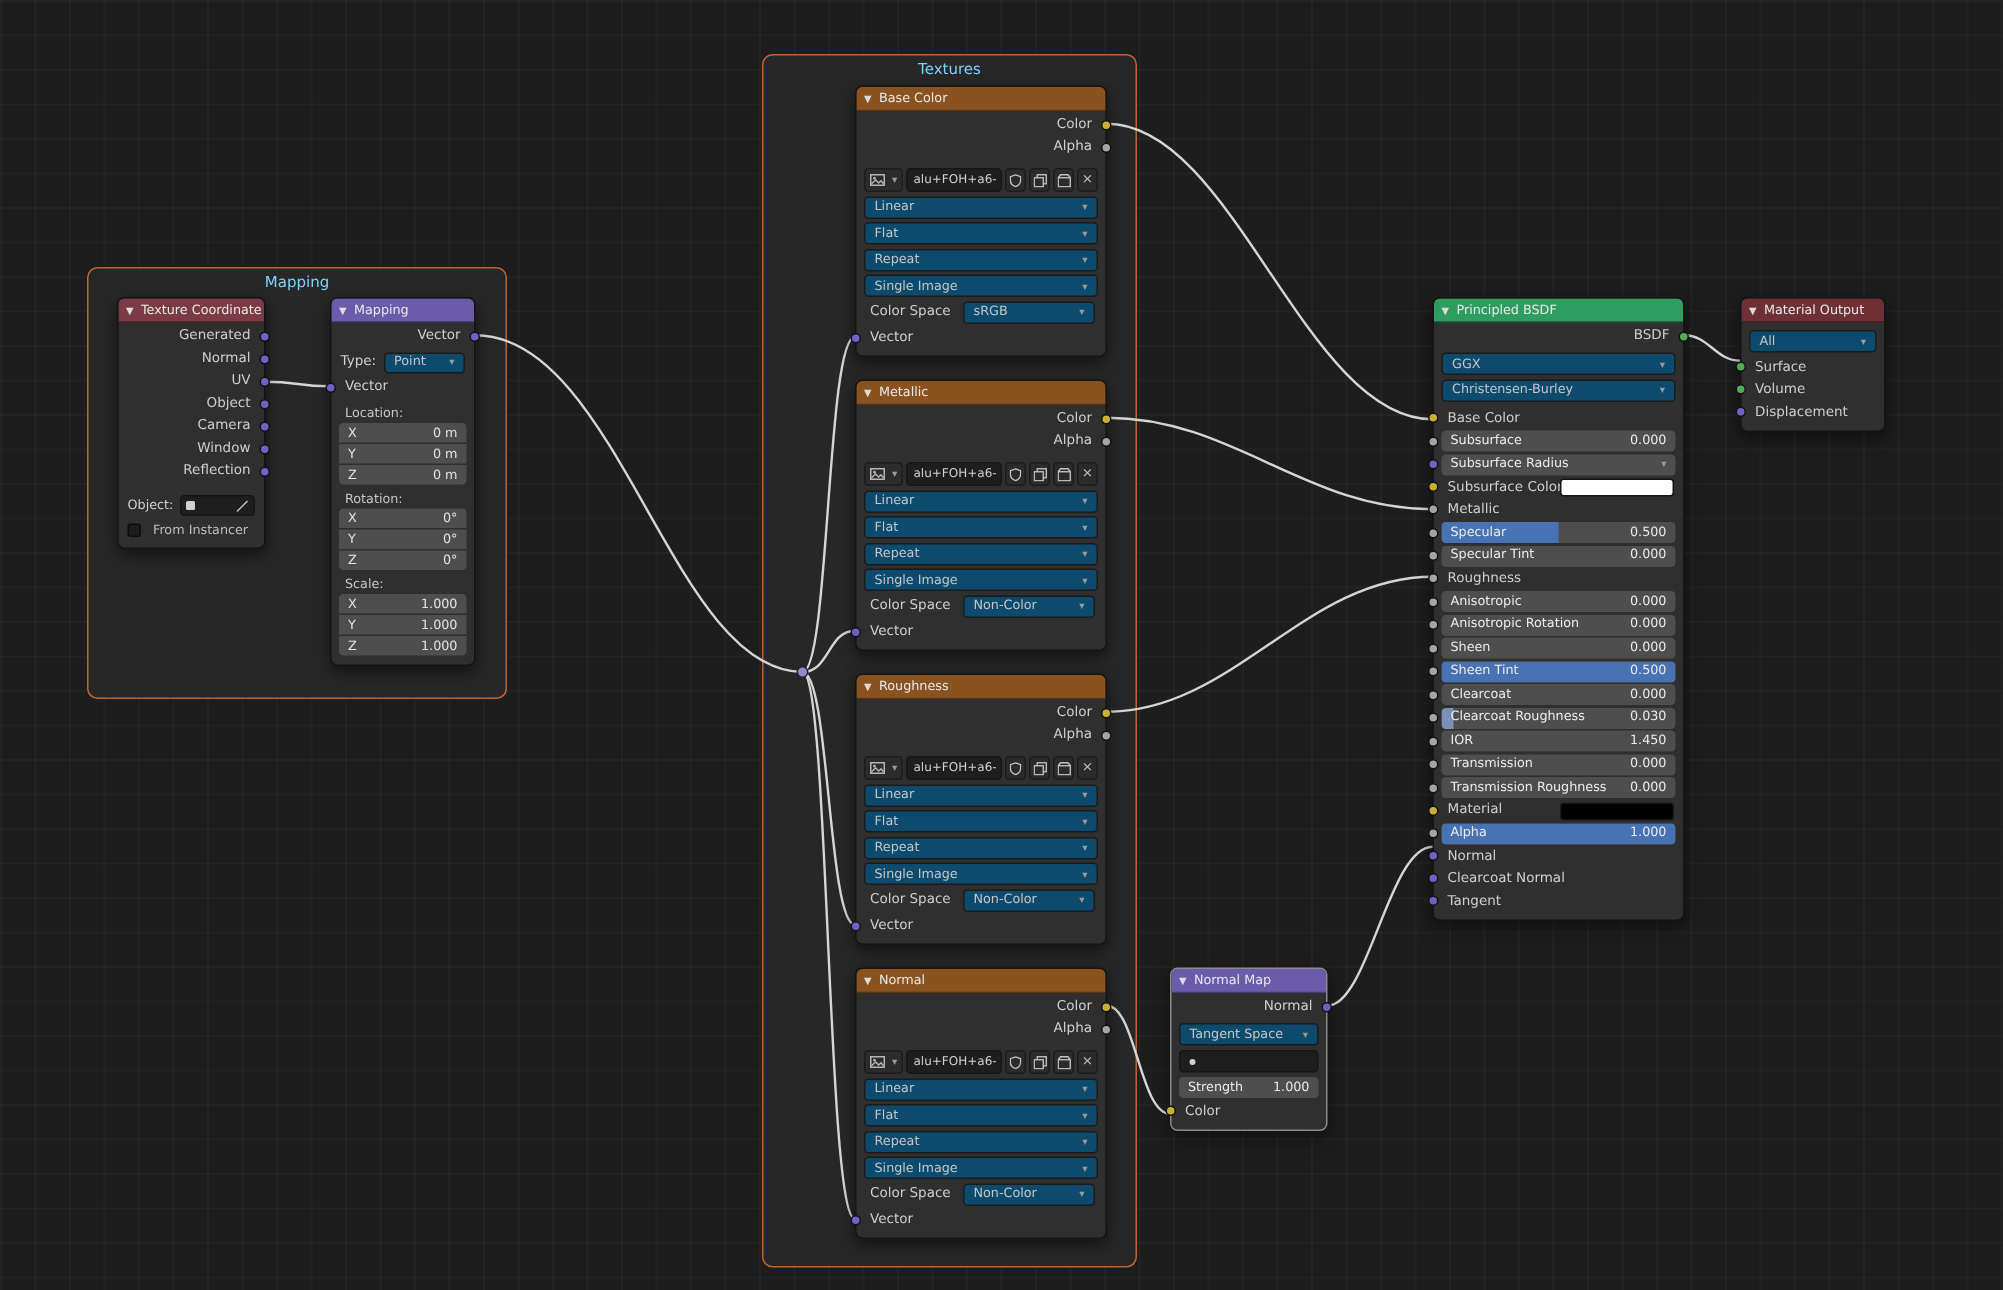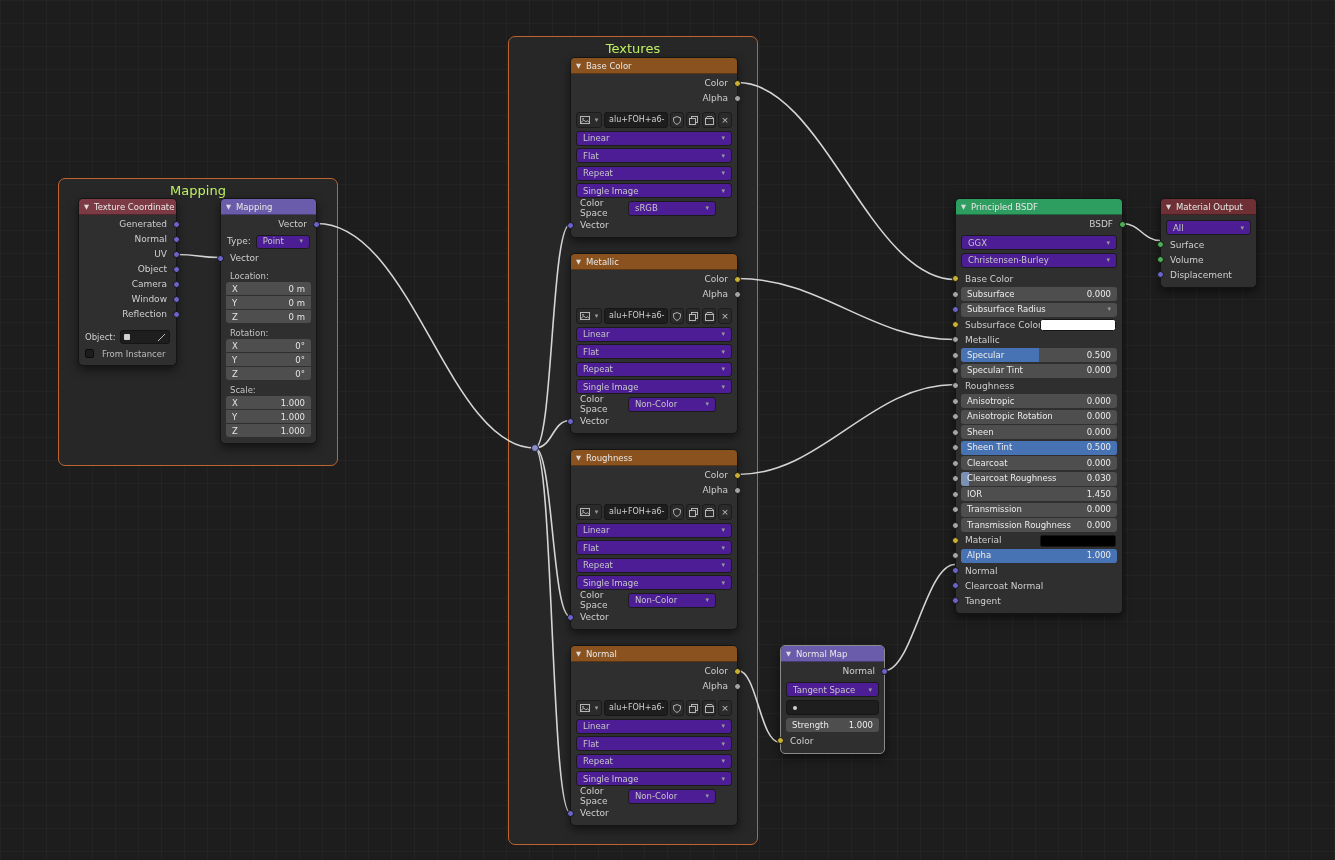--- a/index.html
+++ b/index.html
@@ -3,21 +3,21 @@
 <meta charset="utf-8">
 <style>
   *{margin:0;padding:0;box-sizing:border-box;}
   html,body{width:1335px;height:860px;overflow:hidden;}
   body{font-family:"DejaVu Sans","Liberation Sans",sans-serif;background:#1c1c1c;position:relative;color:#d0d0d0;}
   #canvas{position:absolute;inset:0;background-color:#1d1d1d;
     background-image:linear-gradient(rgba(255,255,255,0.028) 1px,transparent 1px),
                      linear-gradient(90deg,rgba(255,255,255,0.028) 1px,transparent 1px);
     background-size:23px 23px;}
   .frame{position:absolute;background:#272727;border:1.5px solid #bf6430;border-radius:7px;z-index:1;}
-  .frame-title{position:absolute;top:4px;left:0;right:0;text-align:center;font-size:13px;color:#bef264;}
+  .frame-title{position:absolute;top:4px;left:0;right:0;text-align:center;font-size:10px;color:#7dd3fc;}
   #wires{position:absolute;left:0;top:0;width:1335px;height:860px;z-index:2;}
   .wire{fill:none;stroke:#d5d5d5;stroke-width:1.6;stroke-linecap:round;}
   .reroute{position:absolute;width:8px;height:8px;border-radius:50%;background:#8d8dc9;border:1px solid #20203a;left:531px;top:444px;z-index:3;}
   .node{position:absolute;background:#2f2f2f;border:1px solid #141414;border-radius:5px;box-shadow:0 4px 10px rgba(0,0,0,0.5);z-index:3;}
   .hdr{height:16px;line-height:16px;padding-left:15px;border-radius:4px 4px 0 0;font-size:8.5px;color:#e8e8e8;position:relative;white-space:nowrap;border-bottom:1px solid rgba(0,0,0,0.35);}
   .tri{position:absolute;left:5px;top:0;font-size:6.5px;line-height:16px;color:#dcdcdc;}
   .hdr-red{background:#7c3b44;}
   .hdr-purple{background:#6a5cab;}
   .hdr-tex{background:#8a521f;}
   .hdr-green{background:#2e9e60;}
@@ -26,40 +26,40 @@
   .r{position:relative;height:15px;line-height:15px;font-size:9px;padding:0 9px;color:#cfcfcf;white-space:nowrap;}
   .r.out{text-align:right;}
   .flexr{display:flex;align-items:center;}
   .sock{position:absolute;width:7px;height:7px;border-radius:50%;border:1px solid #121212;top:3.5px;}
   .si{left:-4px;}
   .so{right:-4px;}
   .c-vec{background:#6c63c7;}
   .c-col{background:#c9b035;}
   .c-val{background:#a5a5a5;}
   .c-shd{background:#4fae54;}
-  .dd{margin:2.5px 5px 0;height:15px;background:#4c1d95;border:1px solid #1b1b1b;border-radius:3px;display:flex;align-items:center;justify-content:space-between;padding:0 6px;font-size:8.5px;color:#c6c6c6;white-space:nowrap;}
+  .dd{margin:2.5px 5px 0;height:15px;background:#0c4a6e;border:1px solid #1b1b1b;border-radius:3px;display:flex;align-items:center;justify-content:space-between;padding:0 6px;font-size:8.5px;color:#c6c6c6;white-space:nowrap;}
   .dd.first{margin-top:3px;}
   .chev{font-size:7px;color:#9a9a9a;margin-left:4px;}
   .slider{height:14px;background:#4e4e4e;border-radius:3px;position:relative;overflow:hidden;font-size:8.5px;color:#ececec;display:flex;align-items:center;justify-content:space-between;padding:0 6px;width:100%;margin-top:0.5px;}
   .slider .fill{position:absolute;left:0;top:0;bottom:0;background:#4772b3;}
   .slider .sl,.slider .sv,.slider .chev{position:relative;z-index:1;}
   .prow{padding:0 5px;}
   .plbl{padding-left:4px;}
   .swatch{position:absolute;right:6px;top:1.5px;width:76px;height:12px;border-radius:2.5px;border:1px solid #161616;}
   .glabel{font-size:8.5px;color:#c6c6c6;padding:0 9px;height:13px;line-height:14px;margin-top:3px;}
   .num{margin:0 5px 1px;height:13px;background:#4e4e4e;display:flex;align-items:center;justify-content:space-between;padding:0 6px;font-size:8.5px;color:#e4e4e4;}
   .nfirst{border-radius:3px 3px 0 0;}
   .nlast{border-radius:0 0 3px 3px;margin-bottom:2px;}
   .imgrow{display:flex;gap:2px;margin:6px 5px 0;height:16px;align-items:stretch;}
   .mini{width:26px;background:#2b2b2b;border:1px solid #1c1c1c;border-radius:3px;display:flex;align-items:center;justify-content:center;gap:1px;}
   .name{flex:1;min-width:0;background:#1e1e1e;border:1px solid #161616;border-radius:3px;color:#d0d0d0;font-size:8px;line-height:14px;padding:0 4px;overflow:hidden;}
   .ib{width:14px;background:#2b2b2b;border:1px solid #1c1c1c;border-radius:3px;display:flex;align-items:center;justify-content:center;color:#c3c3c3;font-size:9px;line-height:14px;}
   .csrow{display:flex;align-items:center;margin:2.5px 5px 0;height:15px;font-size:9px;}
   .csrow .cslbl{flex:1;padding-left:4px;color:#cfcfcf;}
-  .csdd{width:88px;margin:16px;}
+  .csdd{width:88px;margin:2px;}
   .objrow{display:flex;align-items:center;margin-top:8px;padding:0 6px;gap:4px;}
   .objfield{flex:1;height:14px;background:#1e1e1e;border:1px solid #151515;border-radius:3px;display:flex;align-items:center;justify-content:space-between;padding:0 3px;}
   .cube{width:6px;height:6px;background:#d0d0d0;border-radius:1px;}
   .chkrow{display:flex;align-items:center;gap:8px;padding:0 6px;margin-top:2px;height:15px;font-size:8.5px;color:#bdbdbd;}
   .checkbox{width:9px;height:9px;background:#1c1c1c;border:1px solid #0c0c0c;border-radius:2px;}
   .uvfield{margin:3px 5px 0;height:15px;background:#1e1e1e;border:1px solid #161616;border-radius:3px;position:relative;}
   .uvdot{position:absolute;width:4px;height:4px;border-radius:50%;background:#cfcfcf;left:6px;top:5px;}
   .srow{margin:2.5px 5px 0;}
 </style>
 </head>

